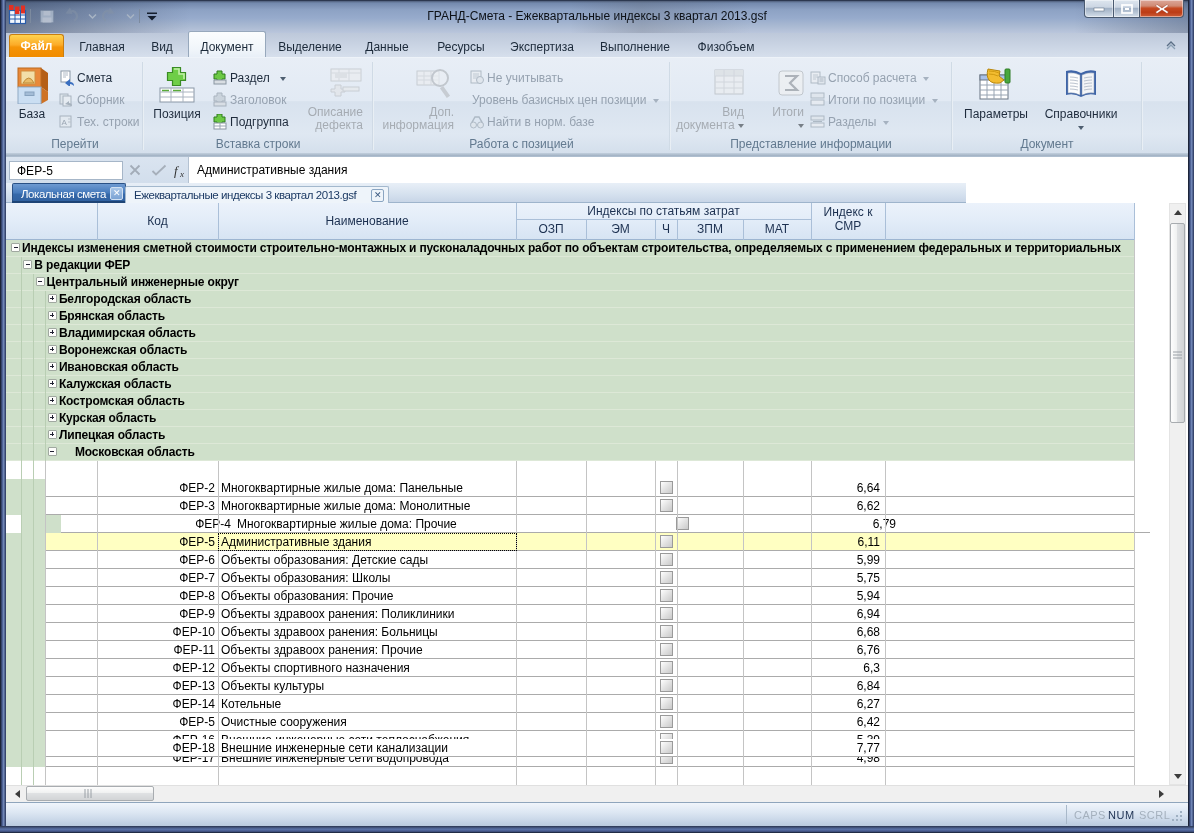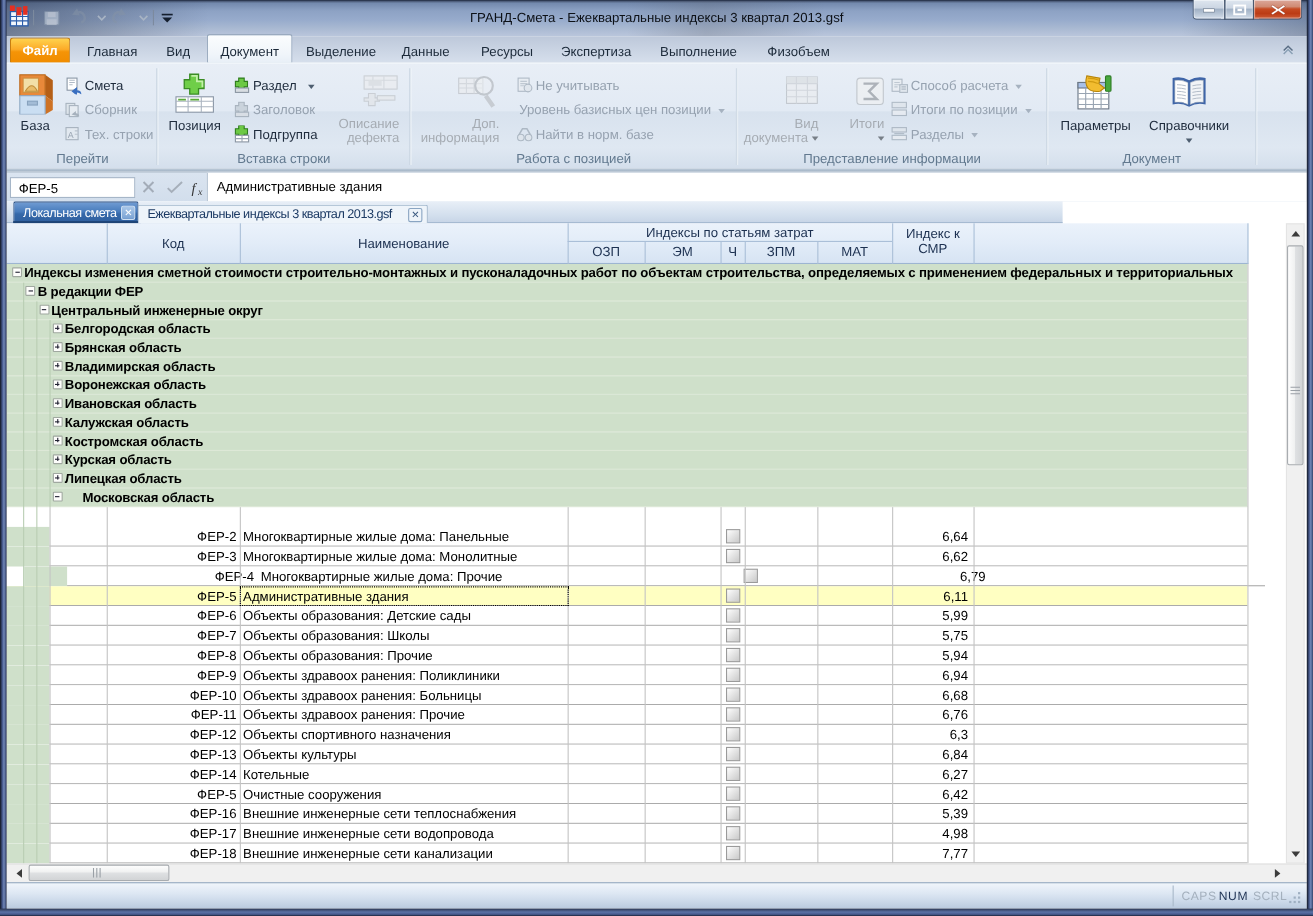--- a/index.html
+++ b/index.html
@@ -647,21 +647,21 @@
       <div class="val">5,39</div>
     </div>
     <div class="wrow" style="top:509px;">
       <div class="green"></div>
       <div class="rl"></div>
       <div class="code">ФЕР-17</div>
       <div class="name">Внешние инженерные сети водопровода</div>
       <div class="cb"></div>
       <div class="val">4,98</div>
     </div>
-    <div class="wrow" style="top:527px;">
+    <div class="wrow" style="top:499px;">
       <div class="green"></div>
       <div class="rl"></div>
       <div class="code">ФЕР-18</div>
       <div class="name">Внешние инженерные сети канализации</div>
       <div class="cb"></div>
       <div class="val">7,77</div>
     </div>
     <div class="vline" style="left:39px;top:221px;height:324px;"></div>
     <div class="vline" style="left:91px;top:221px;height:324px;"></div>
     <div class="vline" style="left:212px;top:221px;height:324px;"></div>

